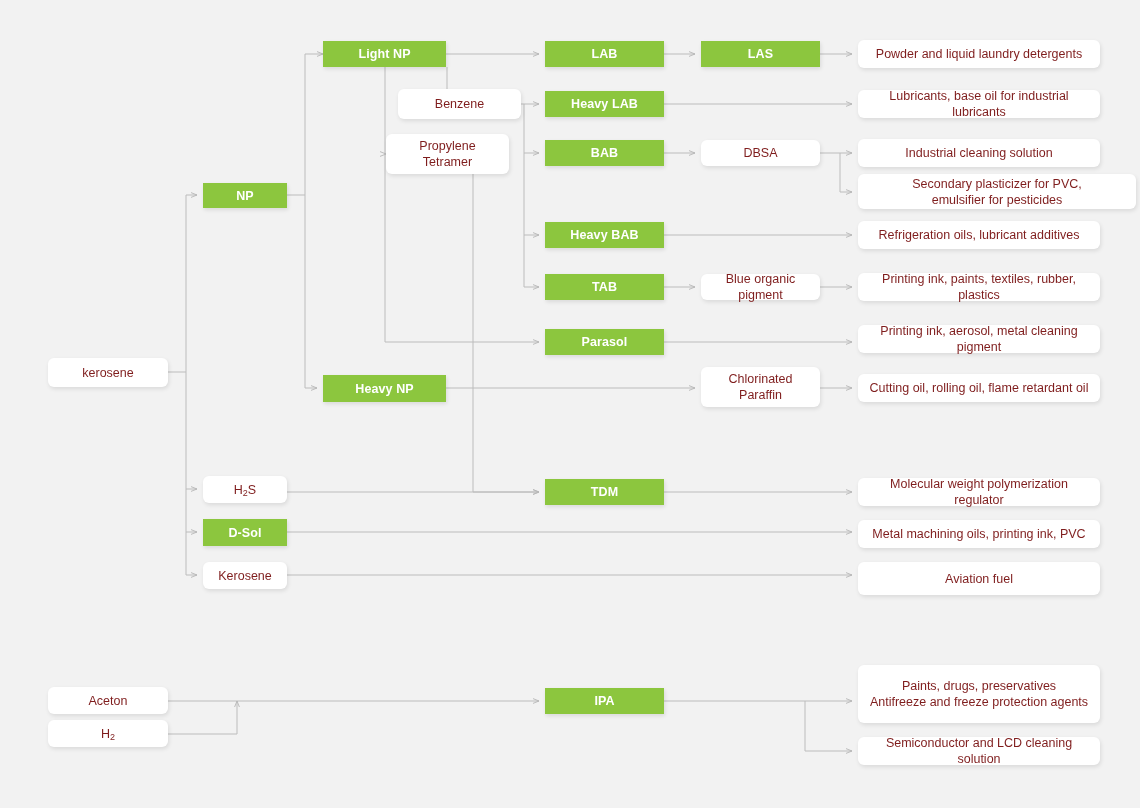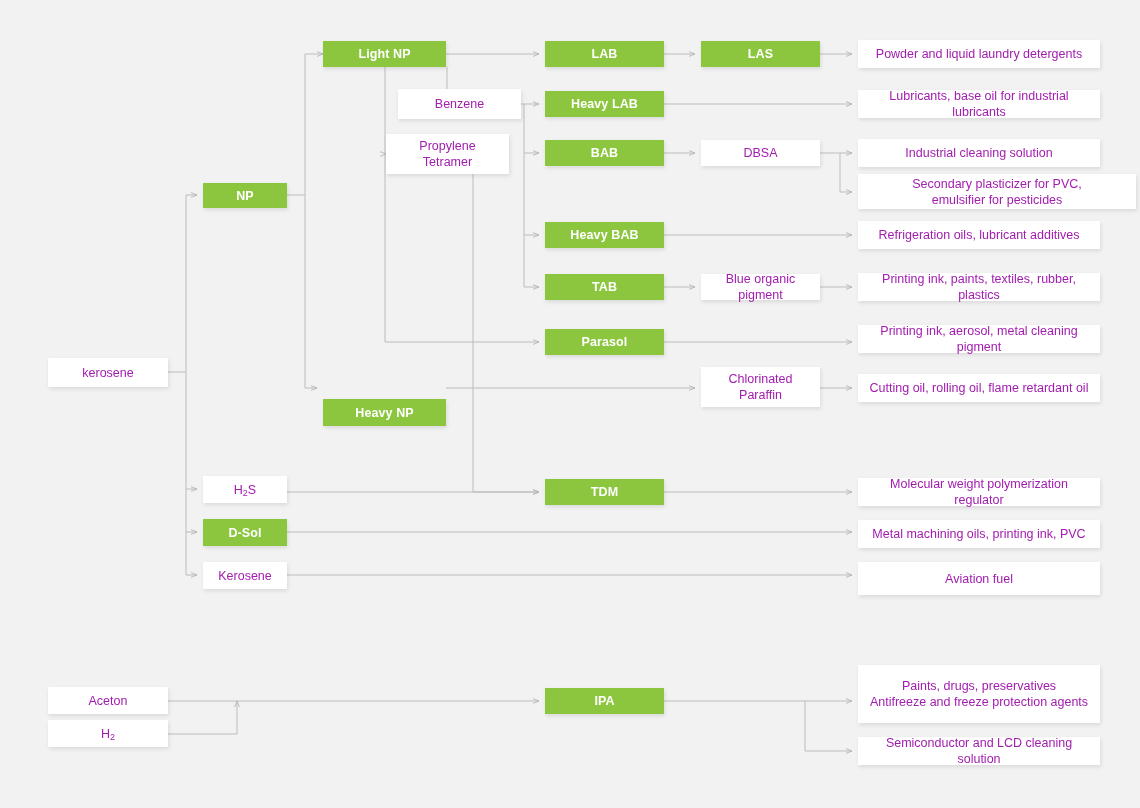--- a/index.html
+++ b/index.html
@@ -39,23 +39,24 @@
   }
   .node.green {
     background: #8cc63e;
     color: #ffffff;
     font-size: 12.5px;
     font-weight: bold;
     letter-spacing: 0.1px;
   }
   .node.white {
     background: #ffffff;
-    color: #a21caf;
+    color: #7f1d1d;
     font-size: 12.5px;
     font-weight: normal;
+    border-radius: 6px;
   }
   .node .txt {
     display: block;
     width: 100%;
     white-space: pre-line;
   }
   .node sub {
     font-size: 9px;
     vertical-align: baseline;
     position: relative;
@@ -113,21 +114,21 @@
   <div id="node-layer">
       <div class="node white" style="left: 48px; top: 358px; width: 120px; height: 29px;">
         <span class="txt">kerosene</span>
       </div>
       <div class="node green" style="left: 203px; top: 183px; width: 84px; height: 25px;">
         <span class="txt">NP</span>
       </div>
       <div class="node green" style="left: 323px; top: 41px; width: 123px; height: 26px;">
         <span class="txt">Light NP</span>
       </div>
-      <div class="node green" style="left: 323px; top: 375px; width: 123px; height: 27px; margin-top: 24px;">
+      <div class="node green" style="left: 323px; top: 375px; width: 123px; height: 27px;">
         <span class="txt">Heavy NP</span>
       </div>
       <div class="node white" style="left: 386px; top: 89px; width: 123px; height: 30px; margin-left: 12px;">
         <span class="txt">Benzene</span>
       </div>
       <div class="node white" style="left: 386px; top: 134px; width: 123px; height: 40px;">
         <span class="txt">Propylene
 Tetramer</span>
       </div>
       <div class="node white" style="left: 203px; top: 476px; width: 84px; height: 27px;">

